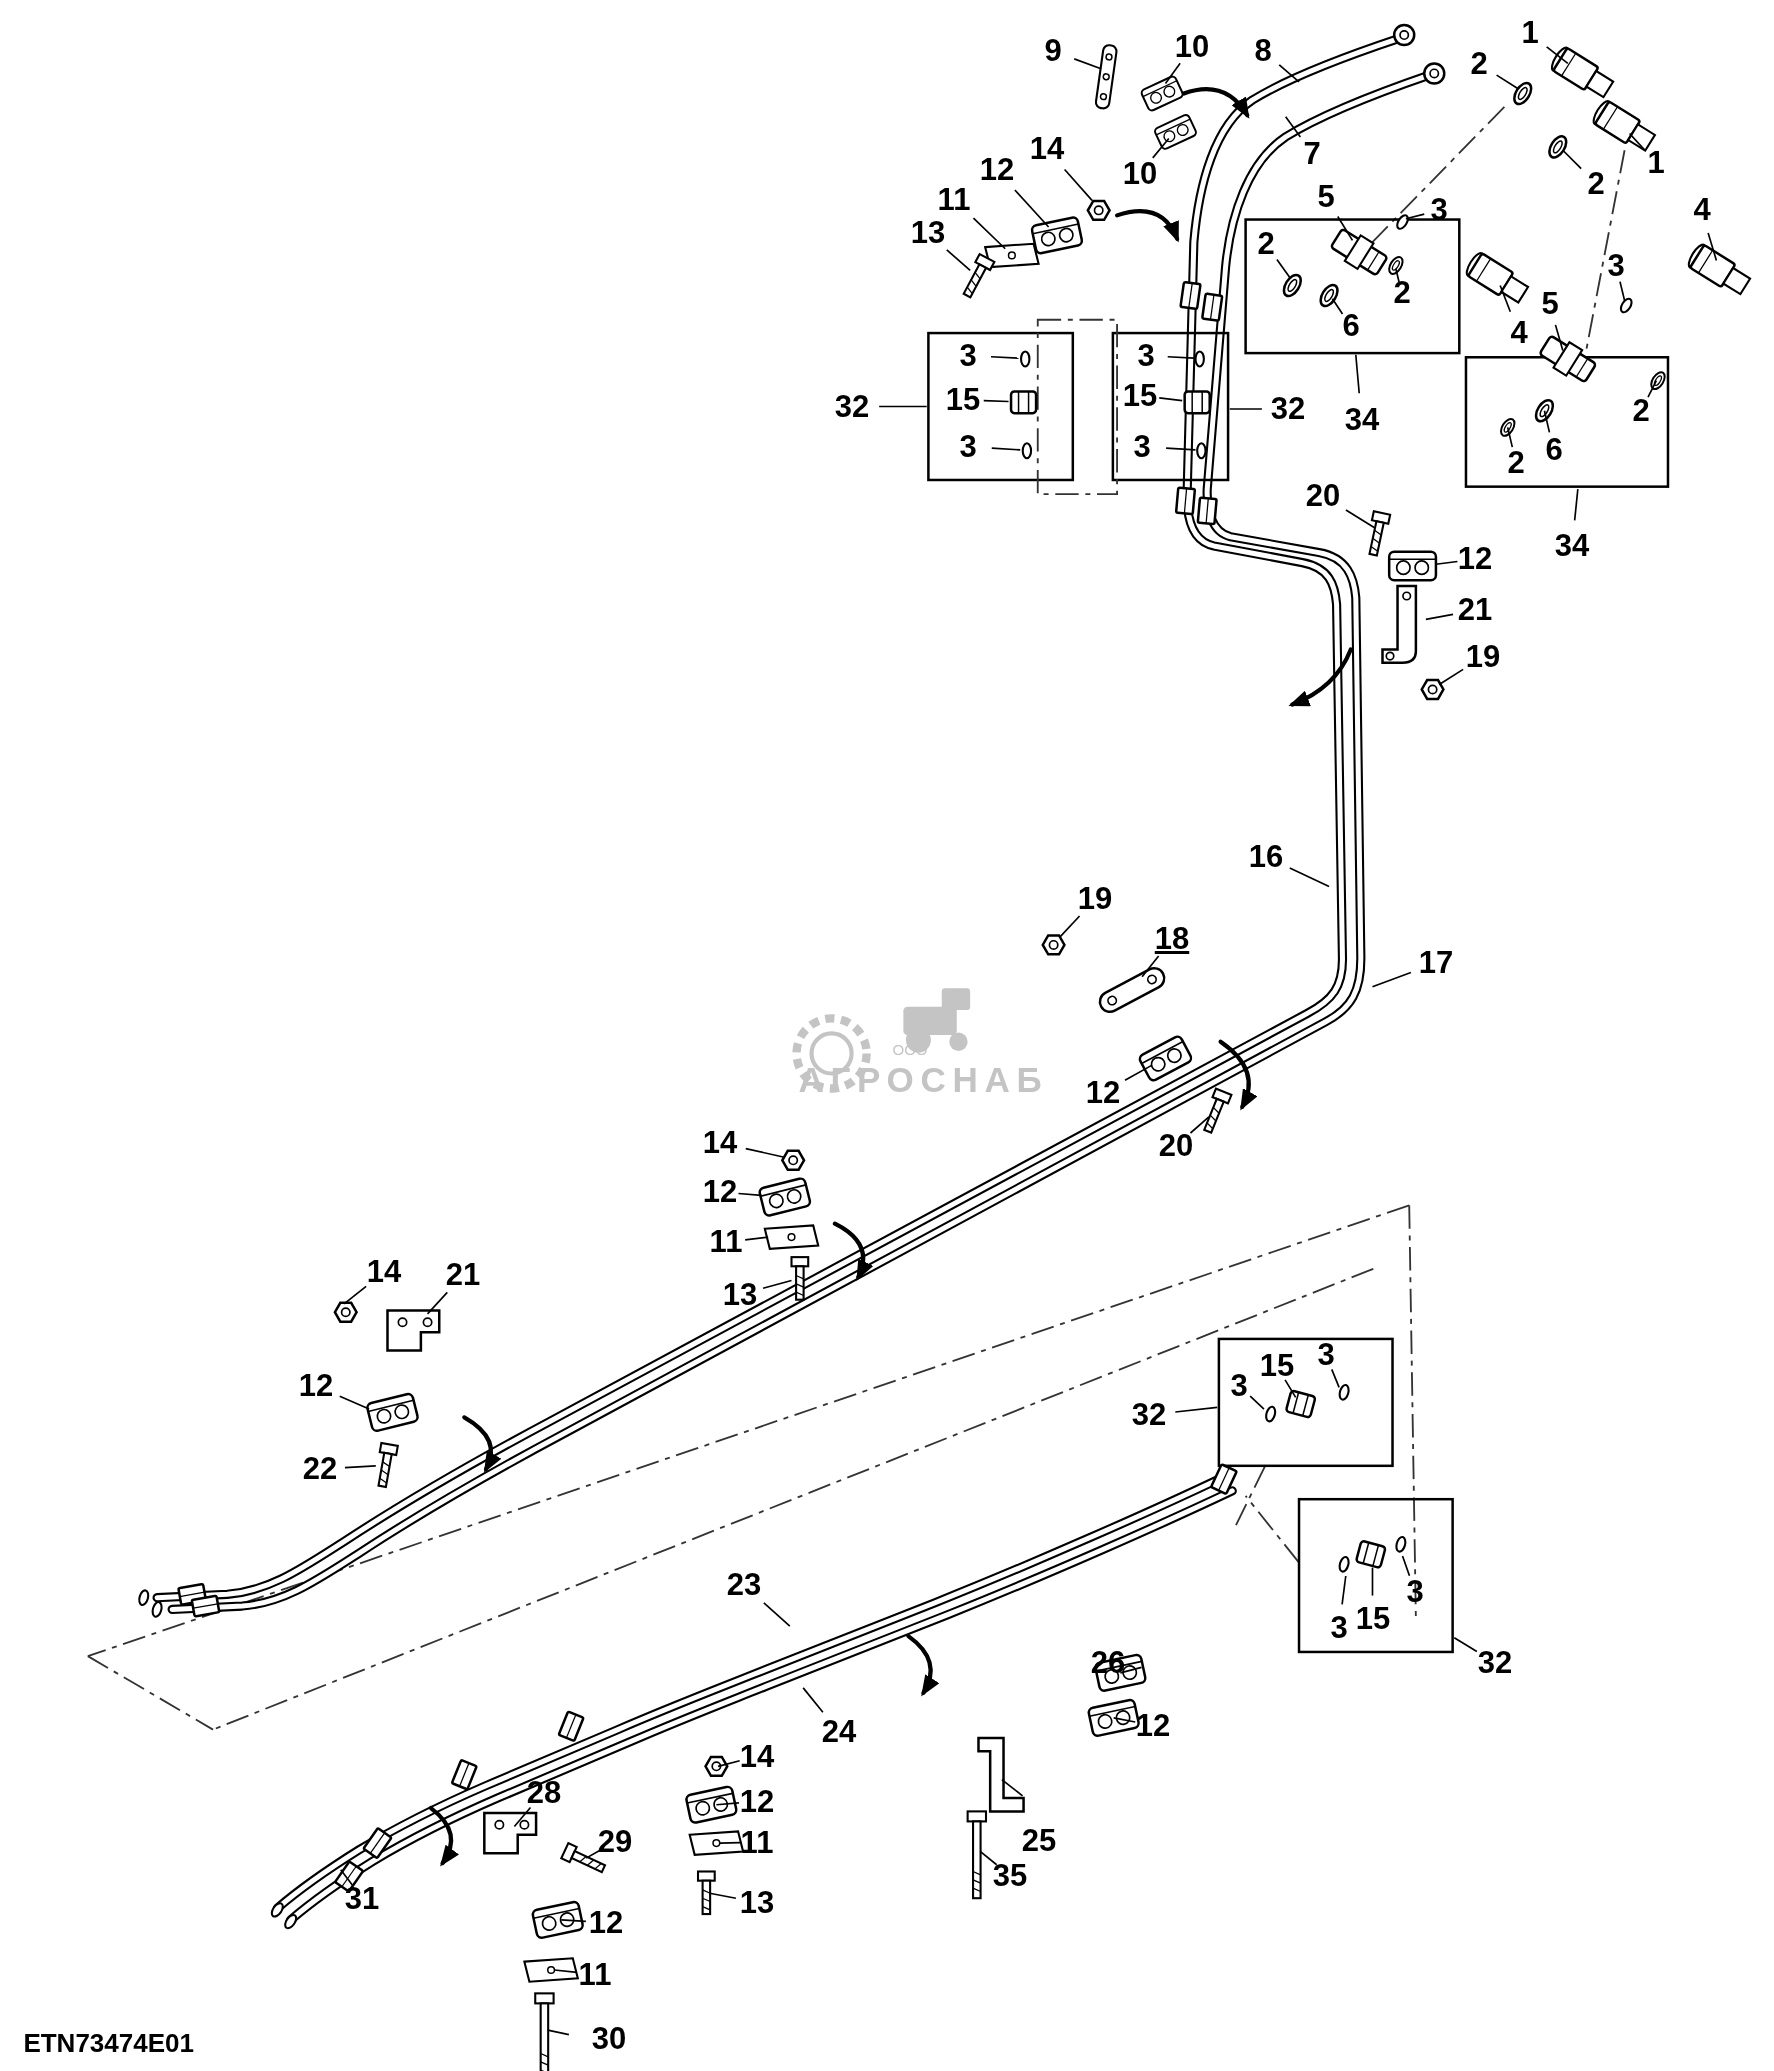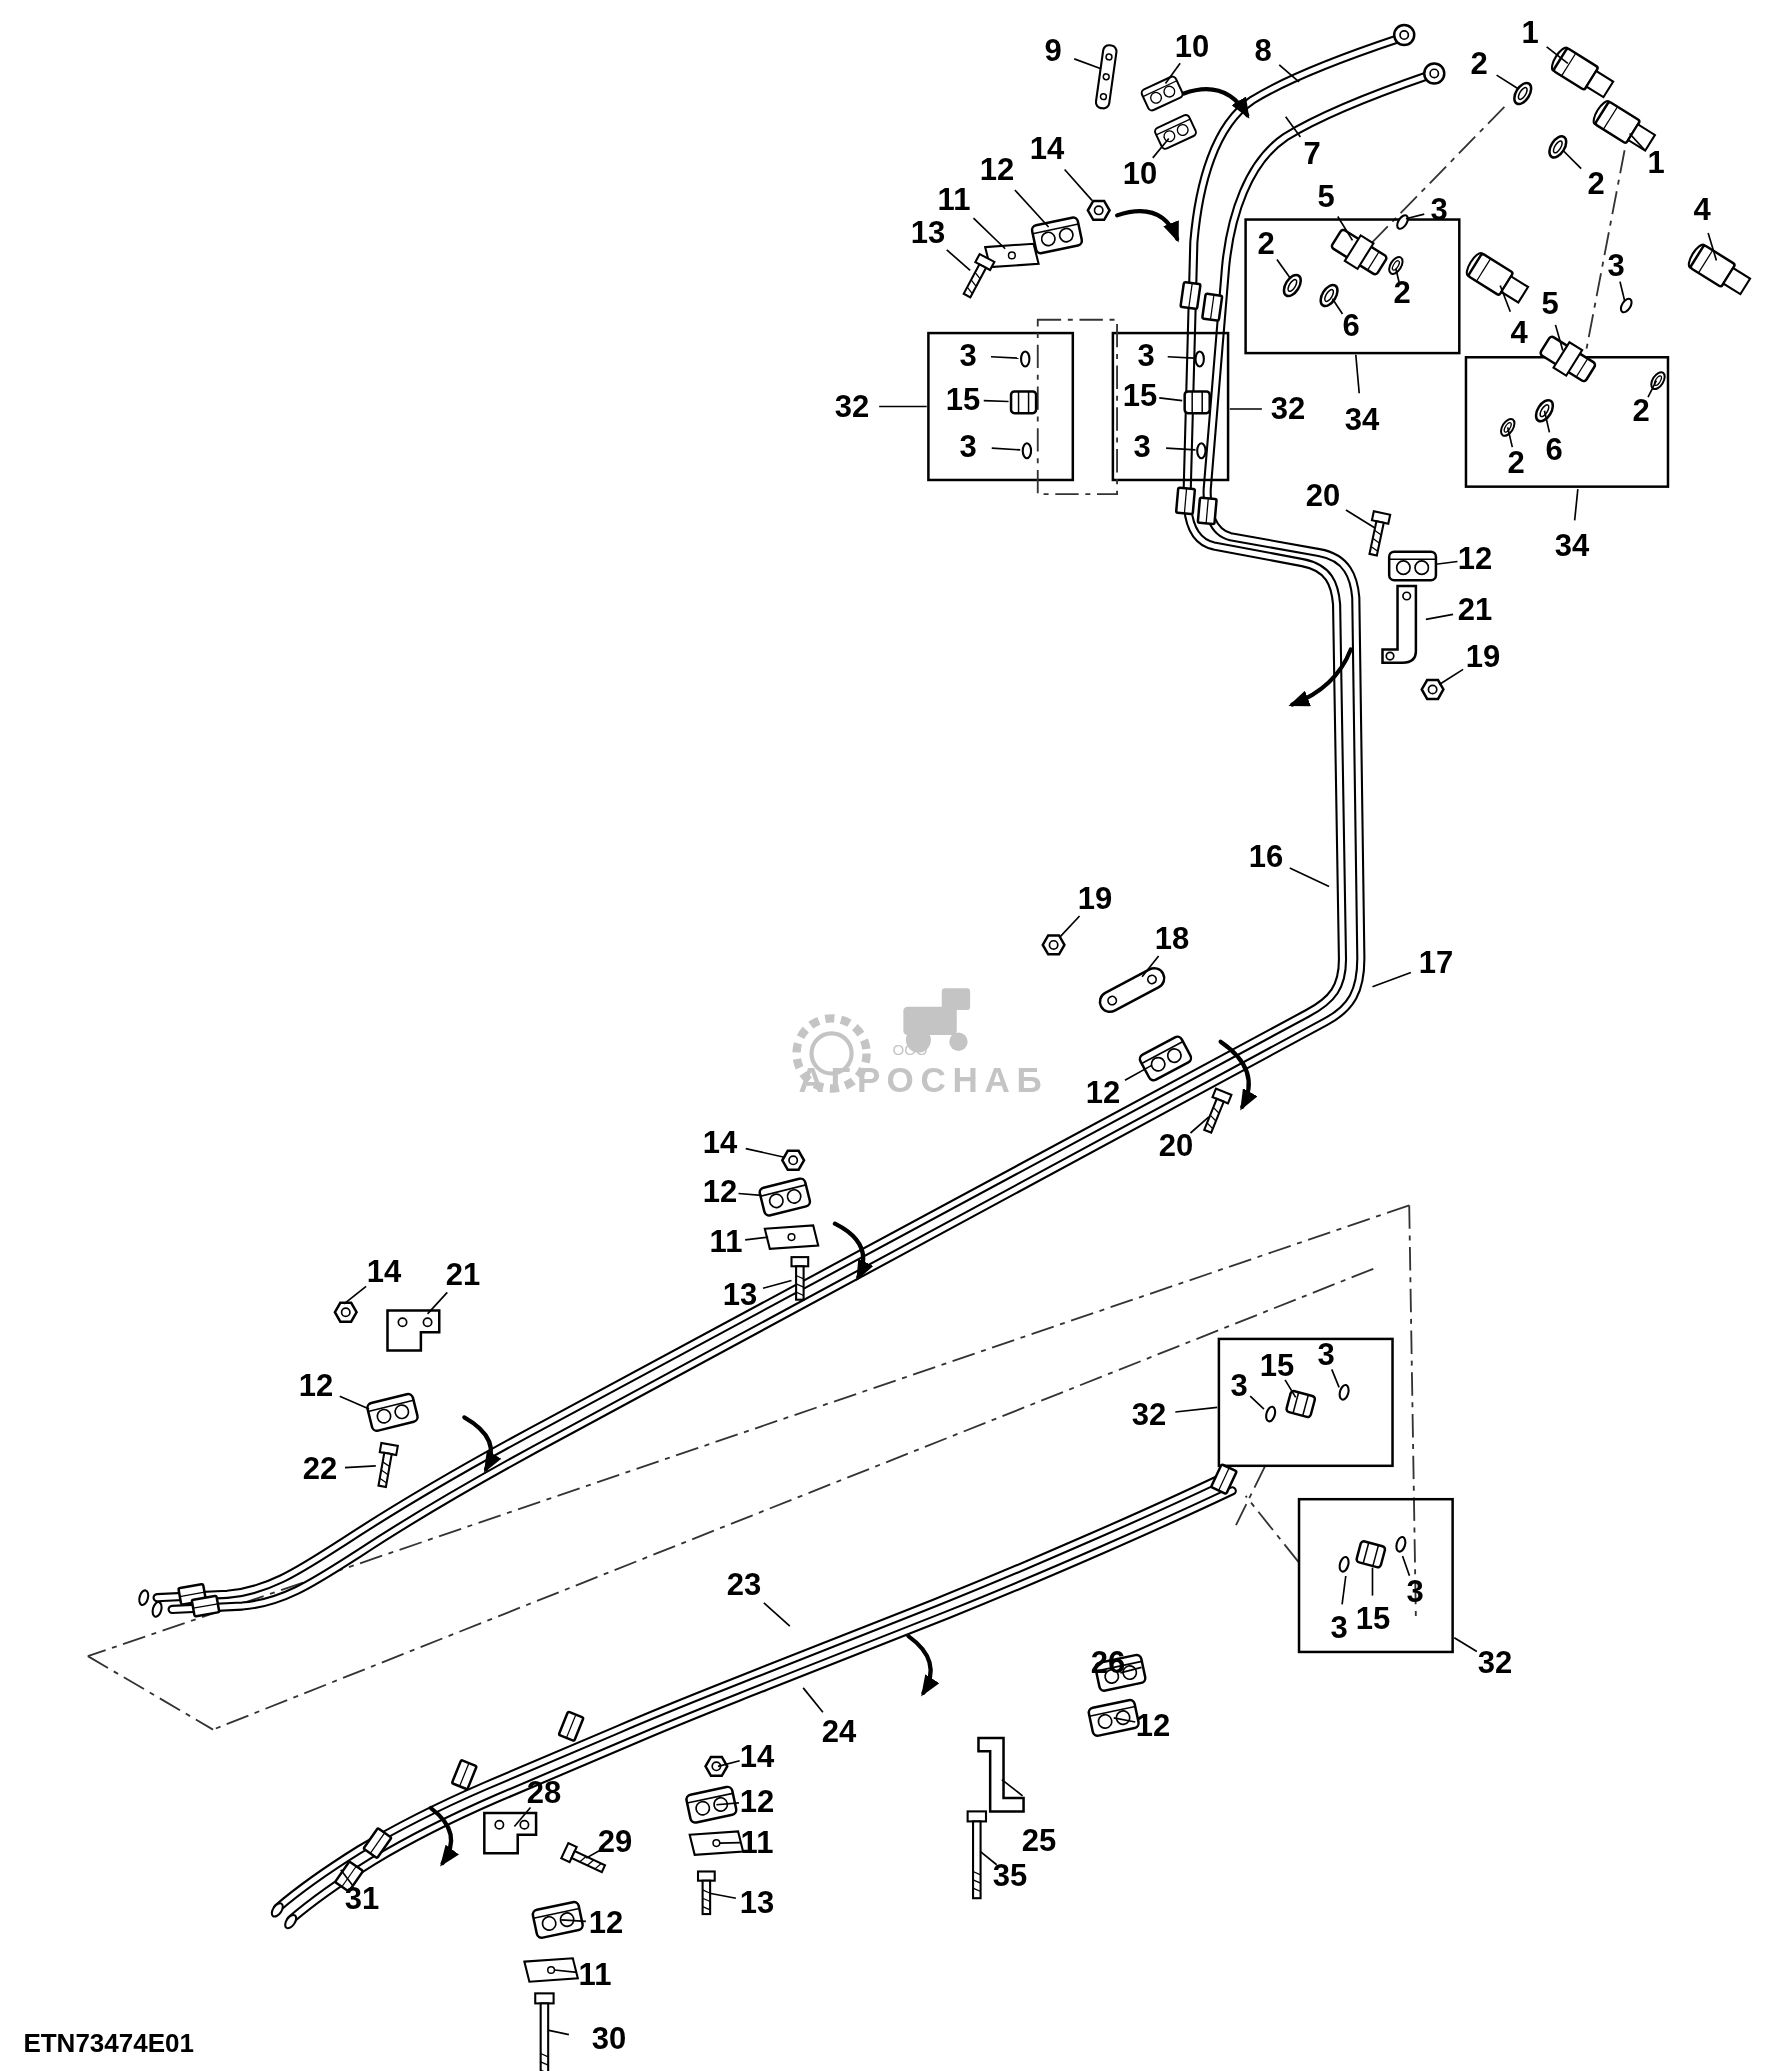--- a/index.html
+++ b/index.html
@@ -373,21 +373,21 @@
       <div class="callout" style="left: 1140px; top: 396px;">15</div>
       <div class="callout" style="left: 1142px; top: 447px;">3</div>
       <div class="callout" style="left: 1288px; top: 409px;">32</div>
       <div class="callout" style="left: 1323px; top: 496px;">20</div>
       <div class="callout" style="left: 1475px; top: 559px;">12</div>
       <div class="callout" style="left: 1475px; top: 610px;">21</div>
       <div class="callout" style="left: 1483px; top: 657px;">19</div>
       <div class="callout" style="left: 1266px; top: 857px;">16</div>
       <div class="callout" style="left: 1436px; top: 963px;">17</div>
       <div class="callout" style="left: 1095px; top: 899px;">19</div>
-      <div class="callout" style="left: 1172px; top: 939px;">18</div>
+      <div class="callout" style="left: 1172px; top: 939px; text-decoration: underline;">18</div>
       <div class="callout" style="left: 1103px; top: 1093px;">12</div>
       <div class="callout" style="left: 1176px; top: 1146px;">20</div>
       <div class="callout" style="left: 720px; top: 1143px;">14</div>
       <div class="callout" style="left: 720px; top: 1192px;">12</div>
       <div class="callout" style="left: 726px; top: 1242px;">11</div>
       <div class="callout" style="left: 740px; top: 1295px;">13</div>
       <div class="callout" style="left: 384px; top: 1272px;">14</div>
       <div class="callout" style="left: 463px; top: 1275px; text-align: center;">21</div>
       <div class="callout" style="left: 316px; top: 1386px;">12</div>
       <div class="callout" style="left: 320px; top: 1469px;">22</div>

